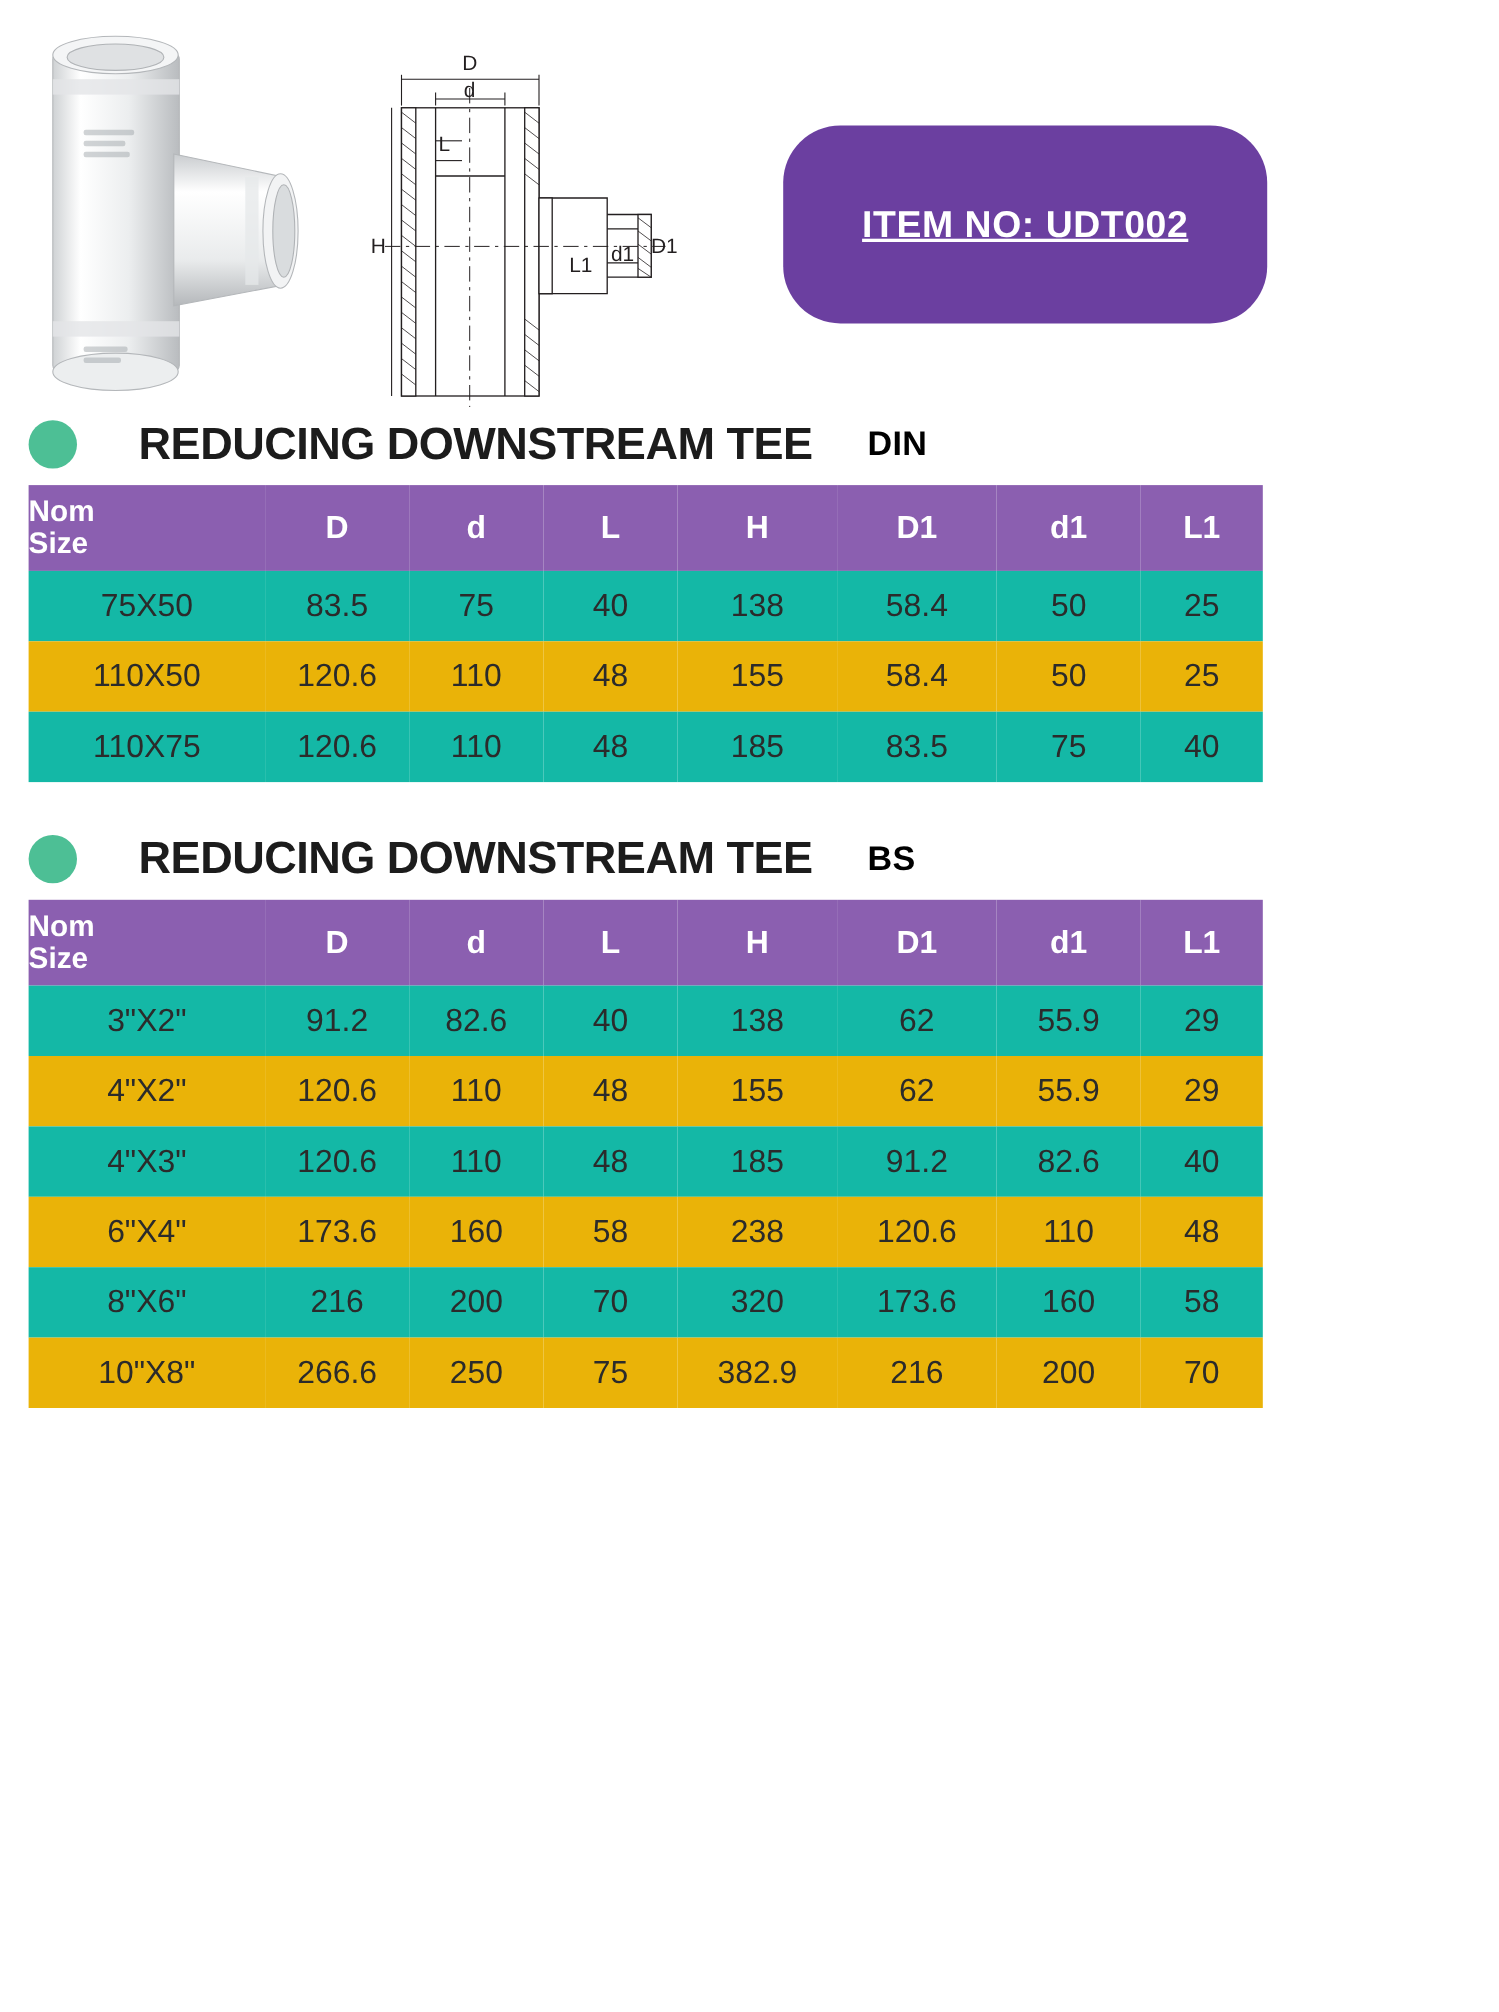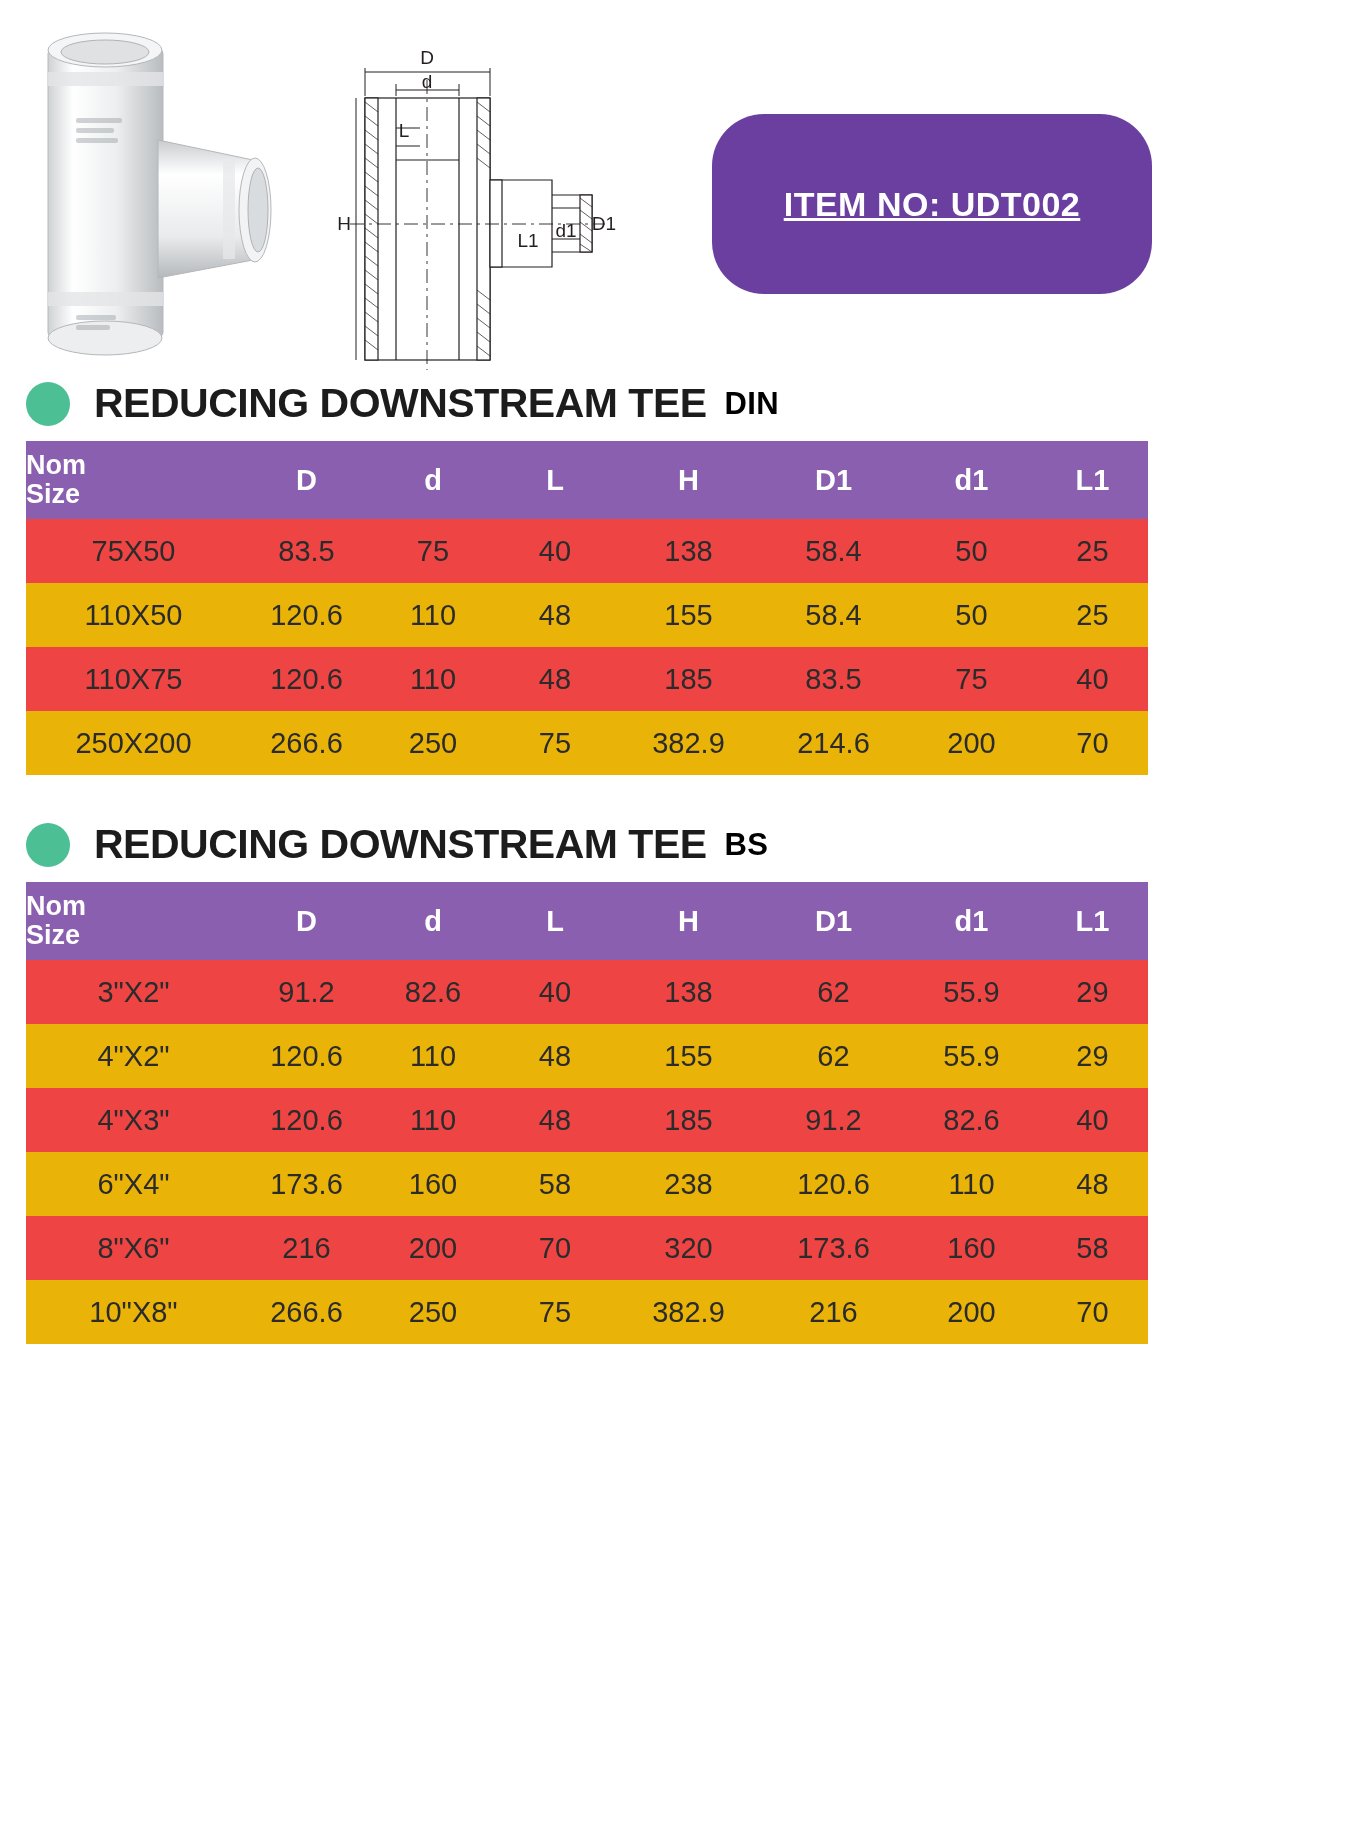--- a/index.html
+++ b/index.html
@@ -56,20 +56,21 @@
     font-weight: bold;
     letter-spacing: 0.5px;
     text-decoration: underline;
   }
 
   
   .section-head {
     display: flex;
     align-items: center;
     margin: 0 0 14px 26px;
+    gap: 32px;
   }
   .bullet {
     width: 44px;
     height: 44px;
     border-radius: 50%;
     background: #4dbf95;
     flex: 0 0 auto;
   }
   .section-title {
     font-size: 41px;
@@ -110,21 +111,21 @@
   }
   table.spec td {
     font-size: 29px;
     height: 64px;
     text-align: center;
     vertical-align: middle;
     color: #2b2b2b;
     border: 0;
     padding: 0;
   }
-  table.spec tr.odd td { background: #ef4444; }
+  table.spec tr.odd td { background: #14b8a6; }
   table.spec tr.even td { background: #eab308; }
 
   col.c0 { width: 215px; }
   col.c1 { width: 131px; }
   col.c2 { width: 122px; }
   col.c3 { width: 122px; }
   col.c4 { width: 145px; }
   col.c5 { width: 145px; }
   col.c6 { width: 131px; }
   col.c7 { width: 111px; }
@@ -340,30 +341,20 @@
     <tr class="odd">
       <td>110X75</td>
       <td>120.6</td>
       <td>110</td>
       <td>48</td>
       <td>185</td>
       <td>83.5</td>
       <td>75</td>
       <td>40</td>
     </tr>
-    <tr class="even">
-      <td>250X200</td>
-      <td>266.6</td>
-      <td>250</td>
-      <td>75</td>
-      <td>382.9</td>
-      <td>214.6</td>
-      <td>200</td>
-      <td>70</td>
-    </tr>
   </tbody>
 </table>
 
 <div class="gap-1"></div>
 
 <div class="section-head">
   <div class="bullet"></div>
   <div class="section-title">REDUCING DOWNSTREAM TEE</div>
   <div class="section-standard">BS</div>
 </div>

